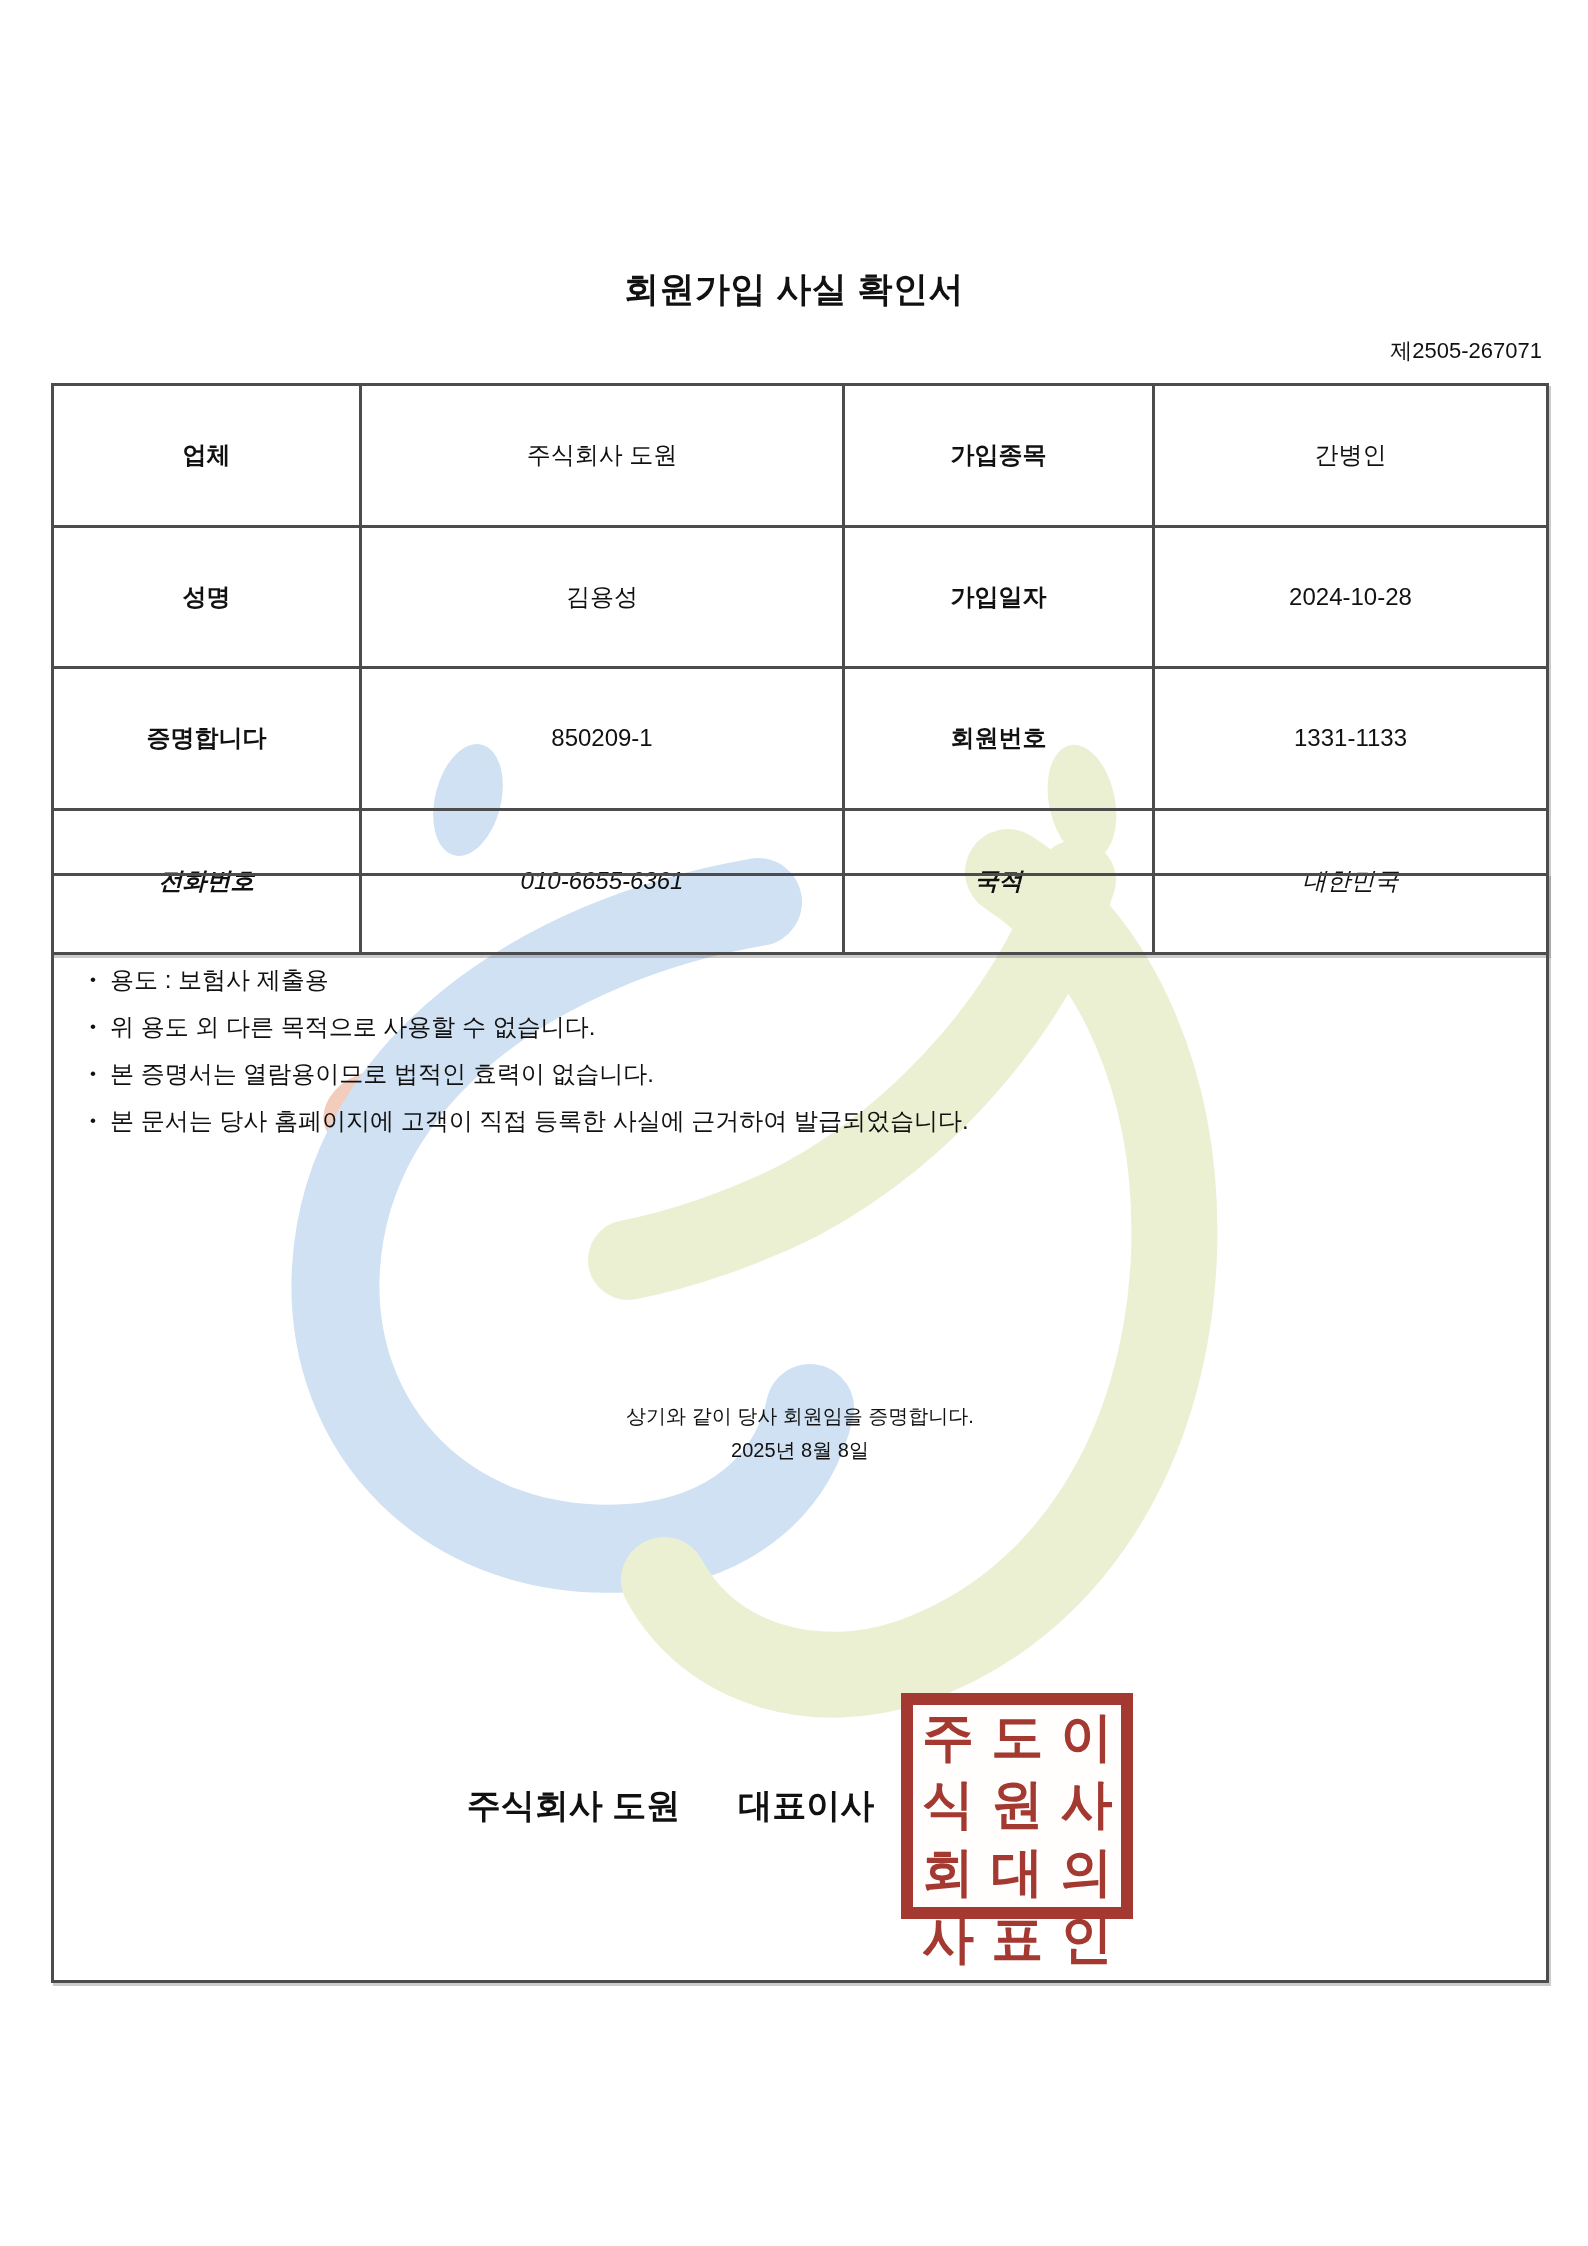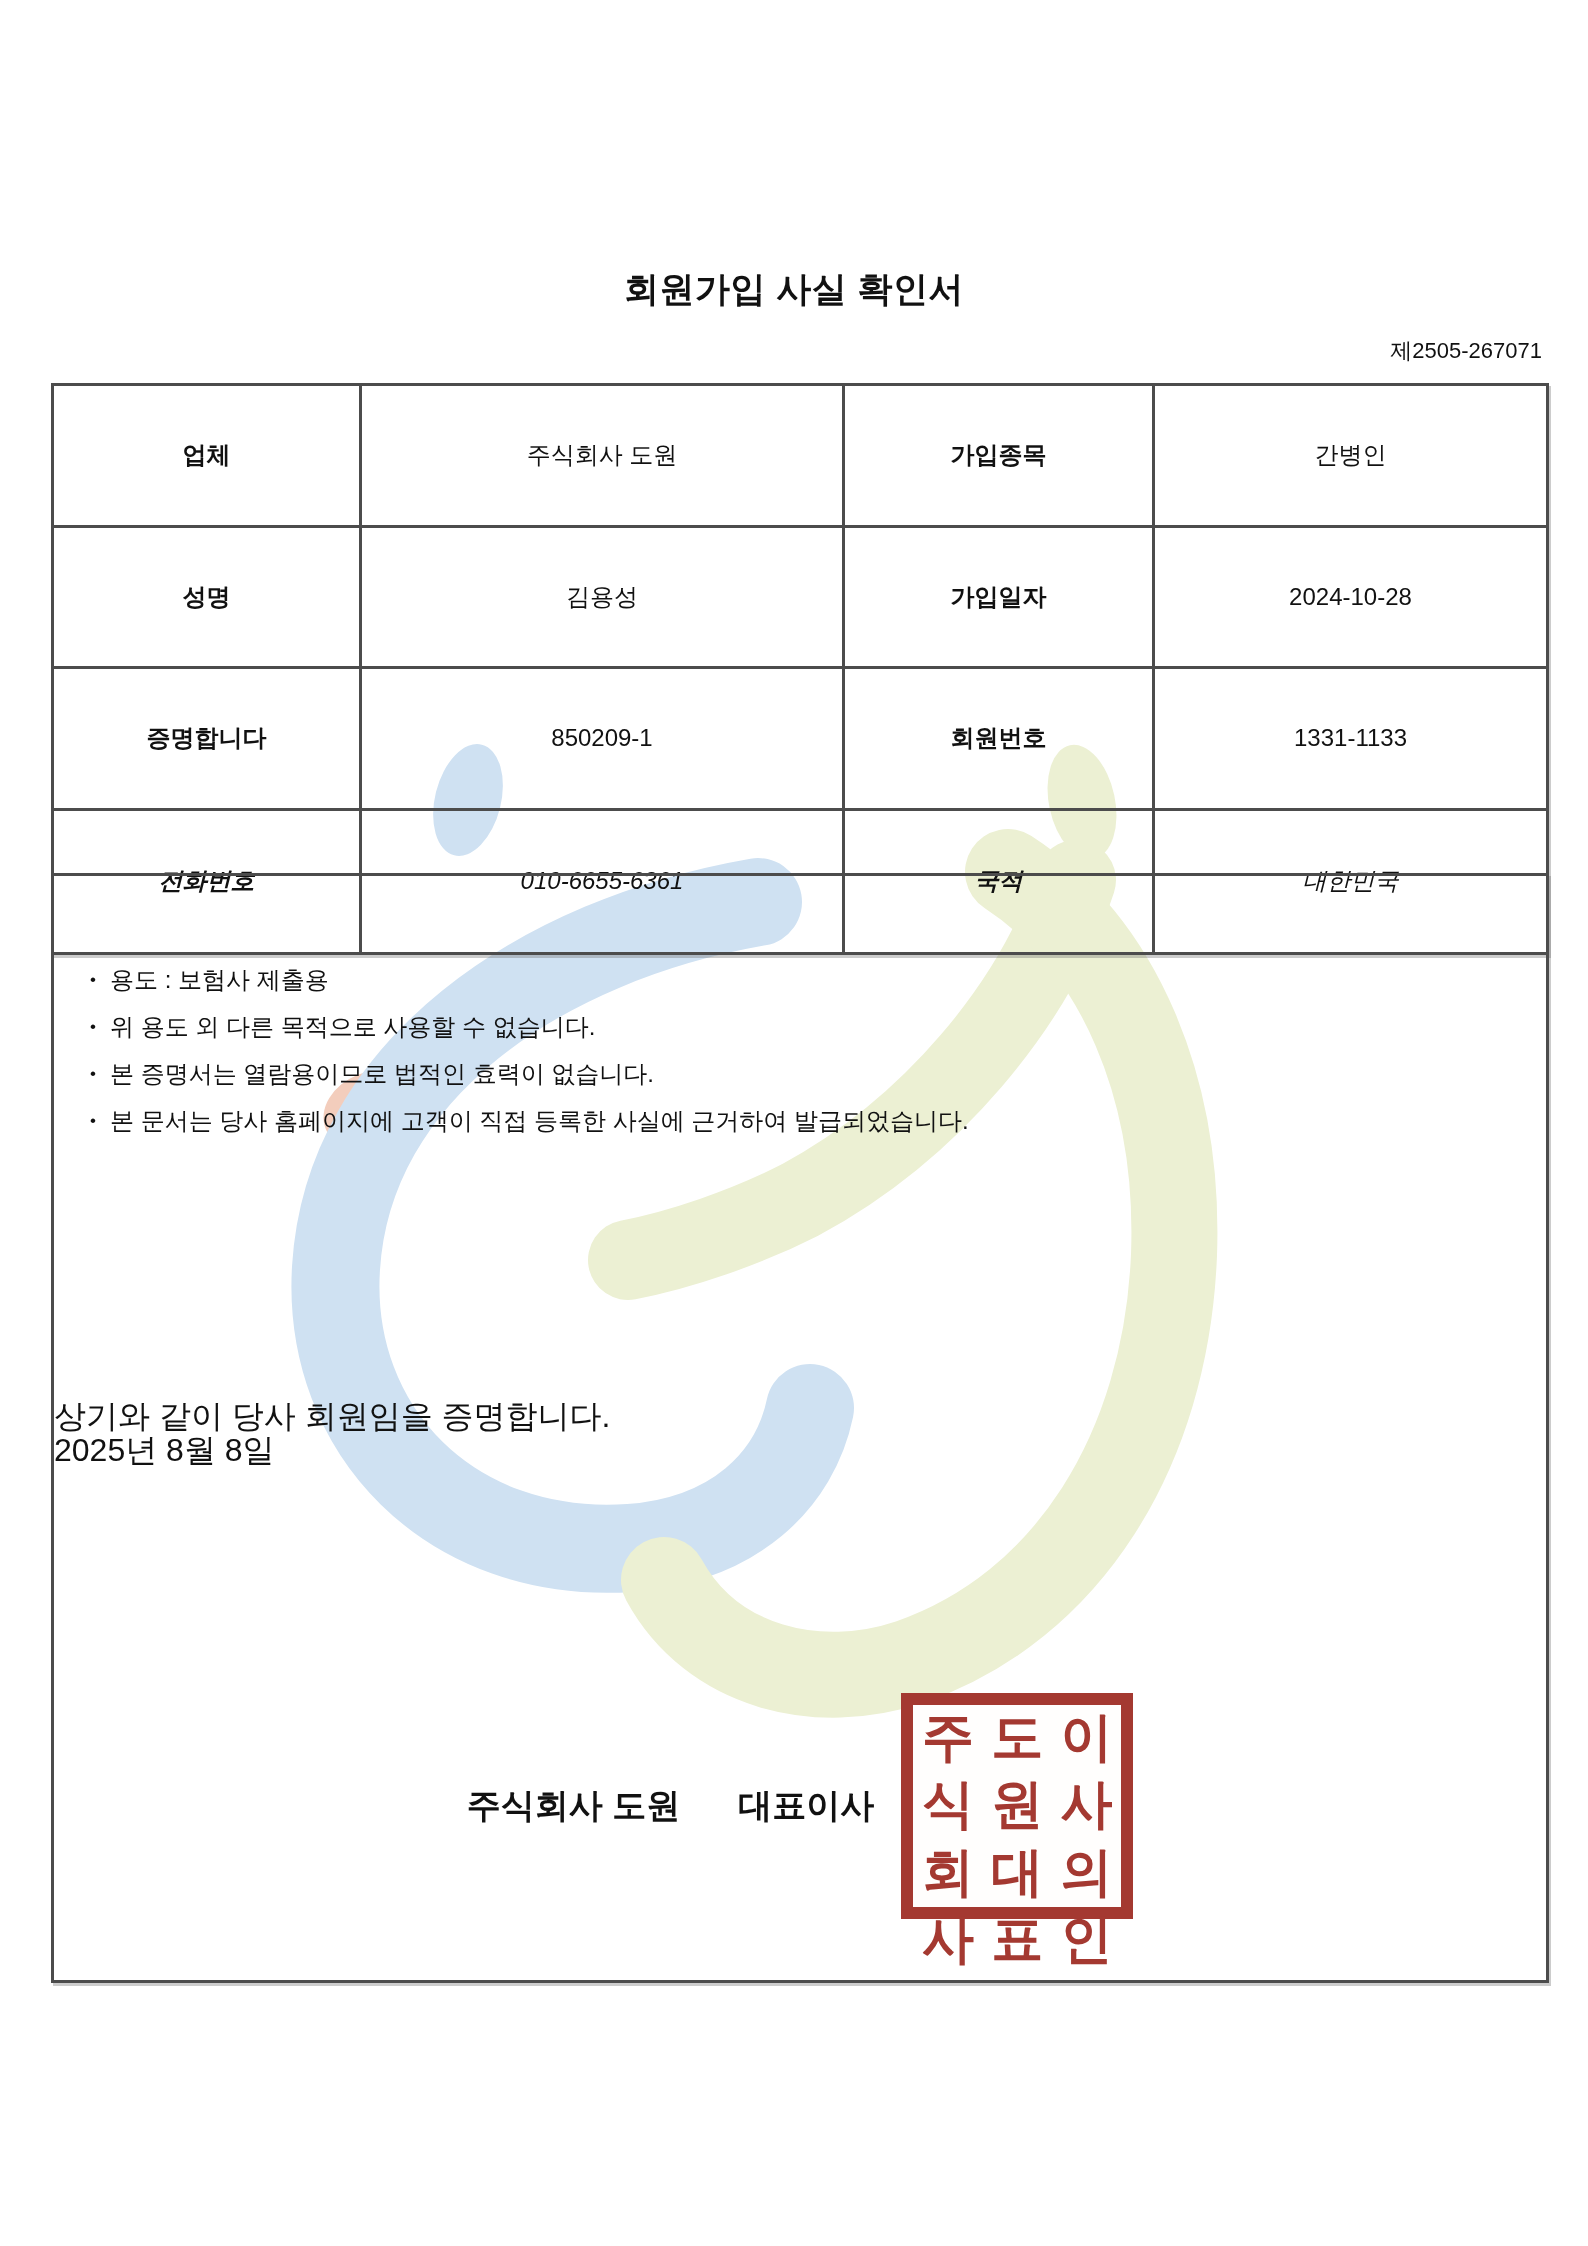--- a/index.html
+++ b/index.html
@@ -65,21 +65,21 @@
     padding-left: 22px; position: relative;
   }
   .note-item::before {
     content: "•";
     position: absolute; left: 2px; top: 4px;
     font-size: 17px; line-height: 20px;
   }
 
   .certify {
     position: absolute; left: 0; top: 523px; width: 100%;
-    font-size: 32px; line-height: 34px;
+    text-align: center; font-size: 20px; line-height: 34px;
   }
 
   .signature-row {
     position: absolute; left: 0; top: 817px; width: 100%; height: 226px;
     display: flex; align-items: center; justify-content: center;
   }
   .signature-text {
     font-size: 34px; font-weight: 700; white-space: nowrap;
     margin-right: 27px;
   }

